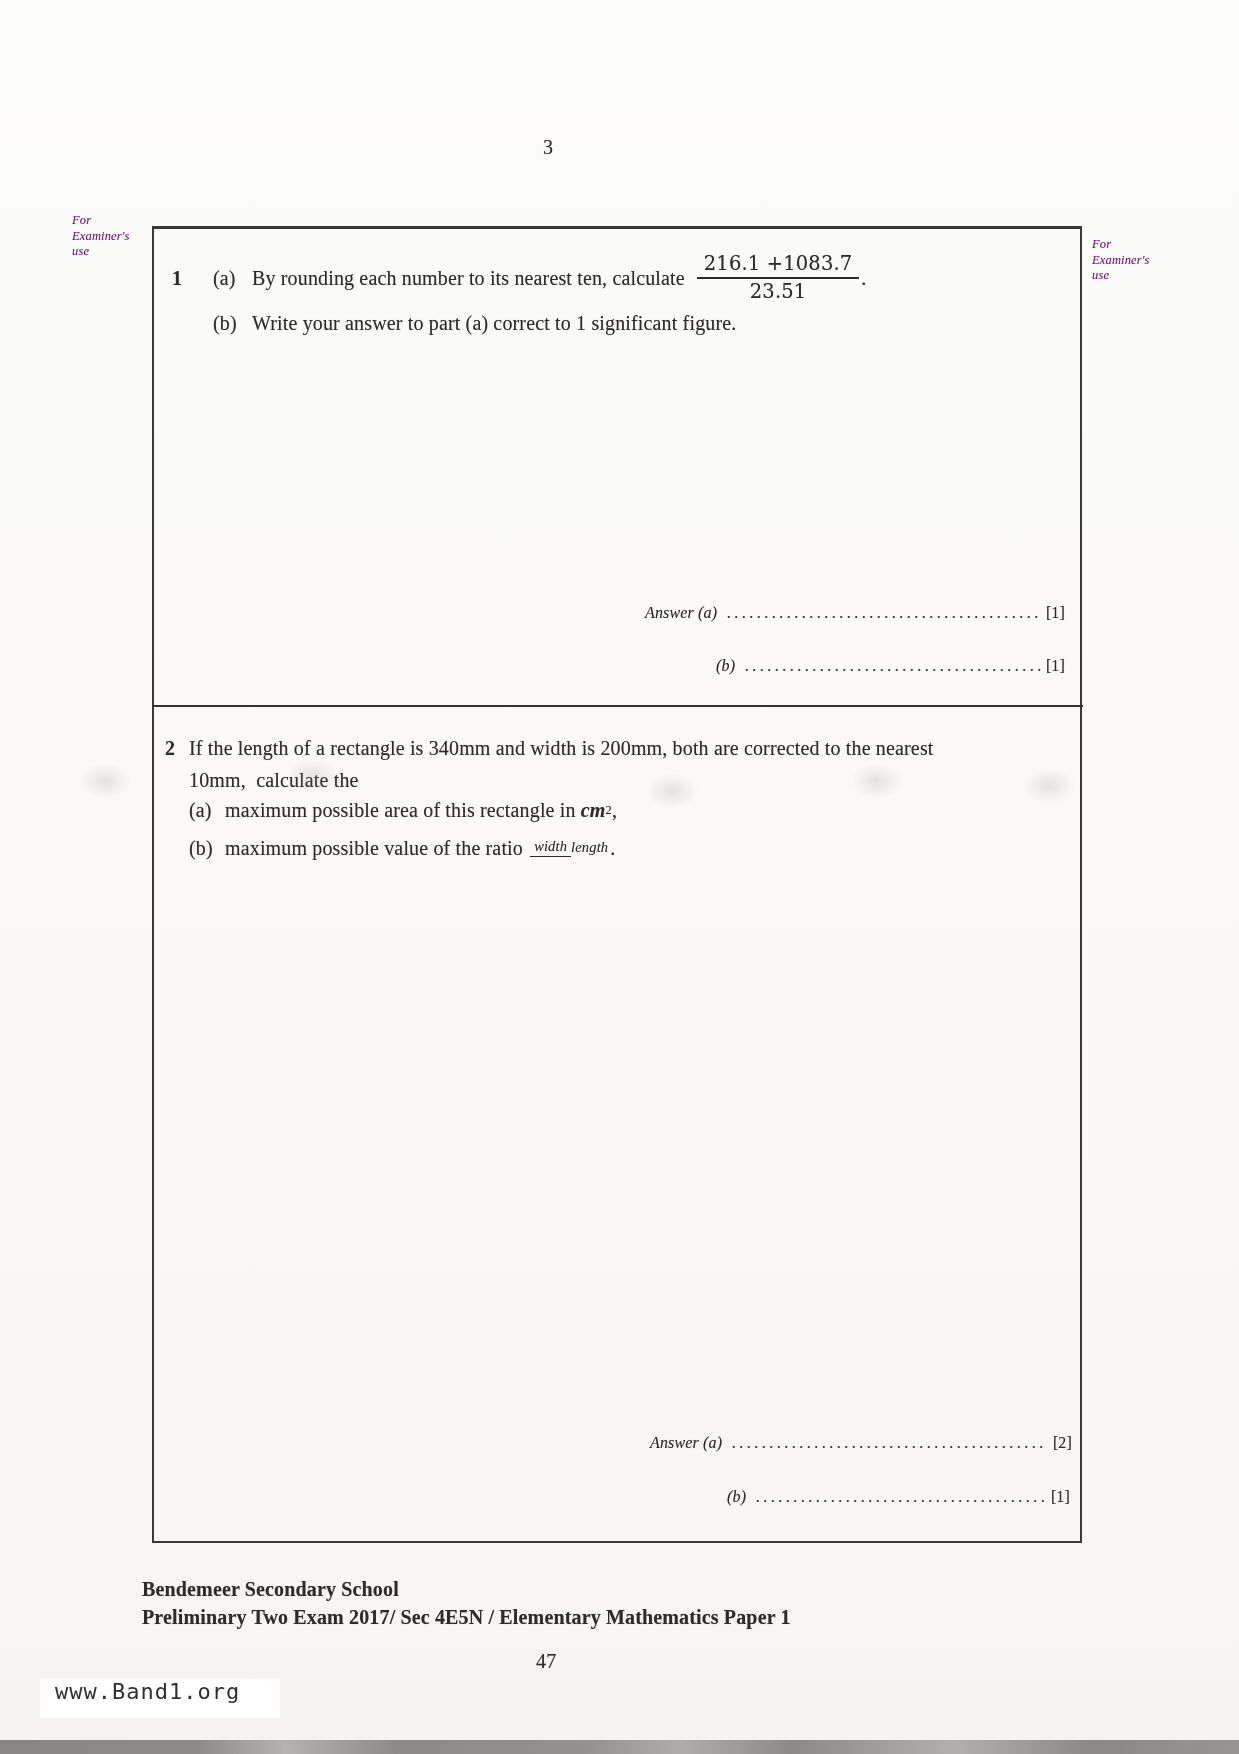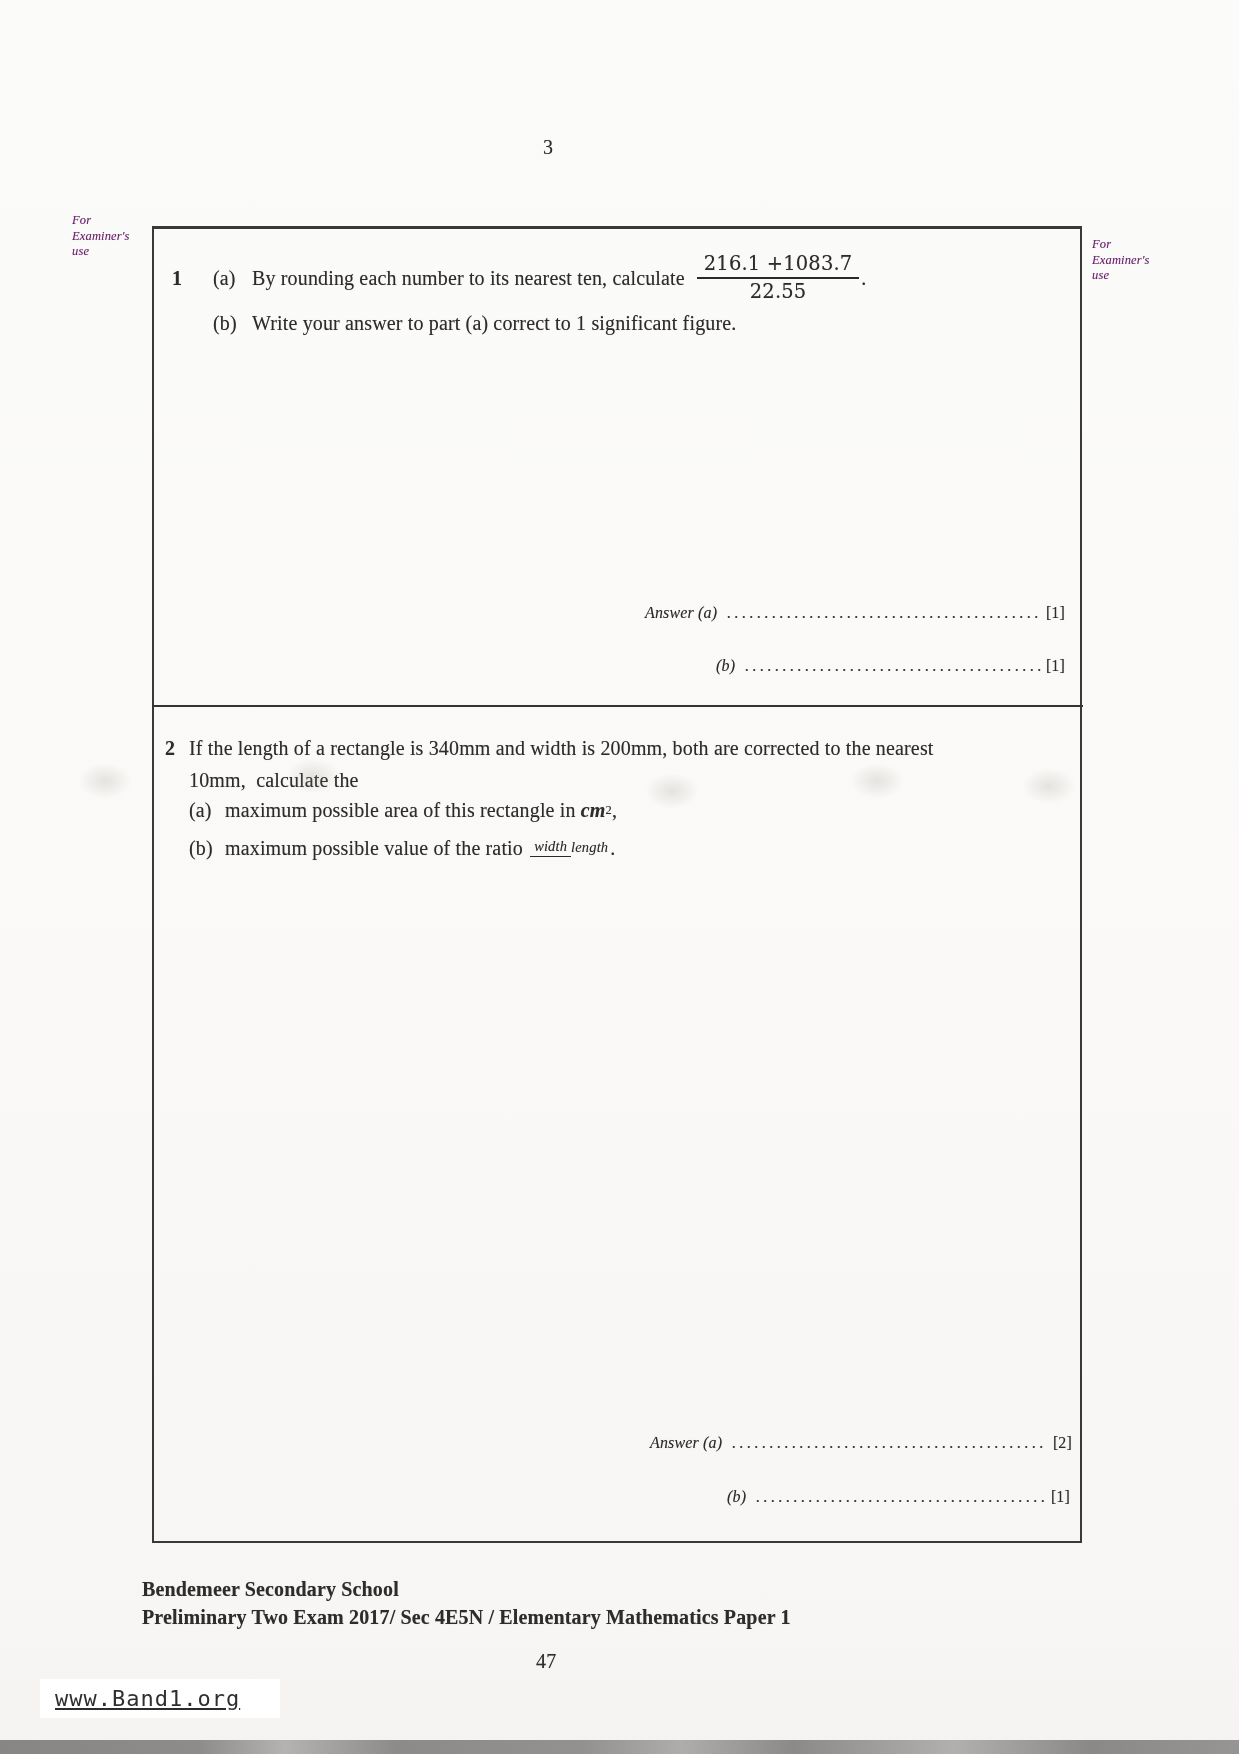--- a/index.html
+++ b/index.html
@@ -58,21 +58,21 @@
     flex:1; height:4px; align-self:flex-end; margin:0 4px 4px 8px;
     background-image: radial-gradient(circle, #413f3d 1.15px, rgba(0,0,0,0) 1.5px);
     background-size: 7.5px 4px; background-repeat: repeat-x; background-position: 0 1px;
   }
   .marks { font-style:normal; }
 
   .footer-line { font-size:20px;font-weight:bold; }
 
   .watermark-strip {
     left:40px; top:1679px; width:240px; height:39px; background:#ffffff;
-    display:flex; align-items:center; padding-left:15px; box-sizing:border-box;text-decoration:underline;
+    display:flex; padding-left:15px; box-sizing:border-box;
   }
   .watermark-text {
     font-family:"DejaVu Sans Mono", monospace; font-size:22px; color:#2f2f2f;
     letter-spacing:1px;
   }
 
   .bottom-band {
     left:0; top:1740px; width:1239px; height:14px;
     background: linear-gradient(90deg,#878685 0%,#8d8c8b 16%,#b4b3b1 23%,#8c8b8a 32%,#929190 47%,#aeadab 55%,#8b8a89 64%,#b1b0ae 77%,#8a8988 88%,#969594 100%);
   }
@@ -105,21 +105,21 @@
 
   <div class="abs qbox"></div>
   <div class="abs divider"></div>
 
   <div class="q-row doc-text" style="left:172px; top:251px; height:54px;">
     <span class="qnum" style="width:41px;">1</span>
     <span class="plabel" style="width:39px;">(a)</span>
     <span class="qtext">By rounding each number to its nearest ten, calculate</span>
     <span class="fraction">
       <span class="frac-num">216.1 +1083.7</span>
-      <span class="frac-den">22.55</span>
+      <span class="frac-den">23.51</span>
     </span>
     <span>.</span>
   </div>
 
   <div class="q-row doc-text" style="left:213px; top:312px;">
     <span class="plabel" style="width:39px;">(b)</span>
     <span>Write your answer to part (a) correct to 1 significant figure.</span>
   </div>
 
   <div class="answer-row doc-text" style="left:645px; top:604px; width:420px;">

